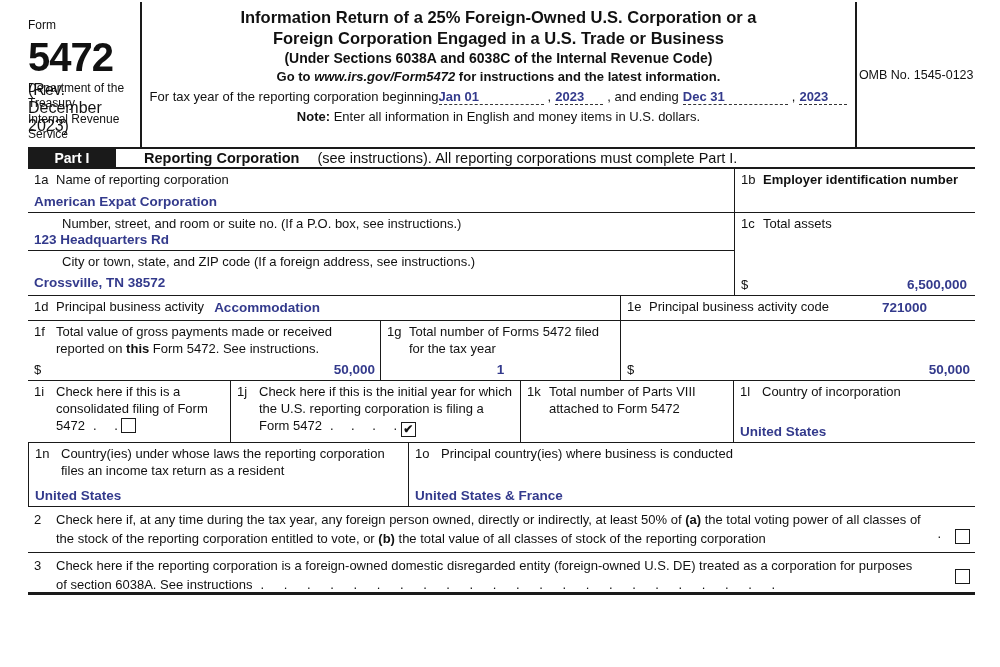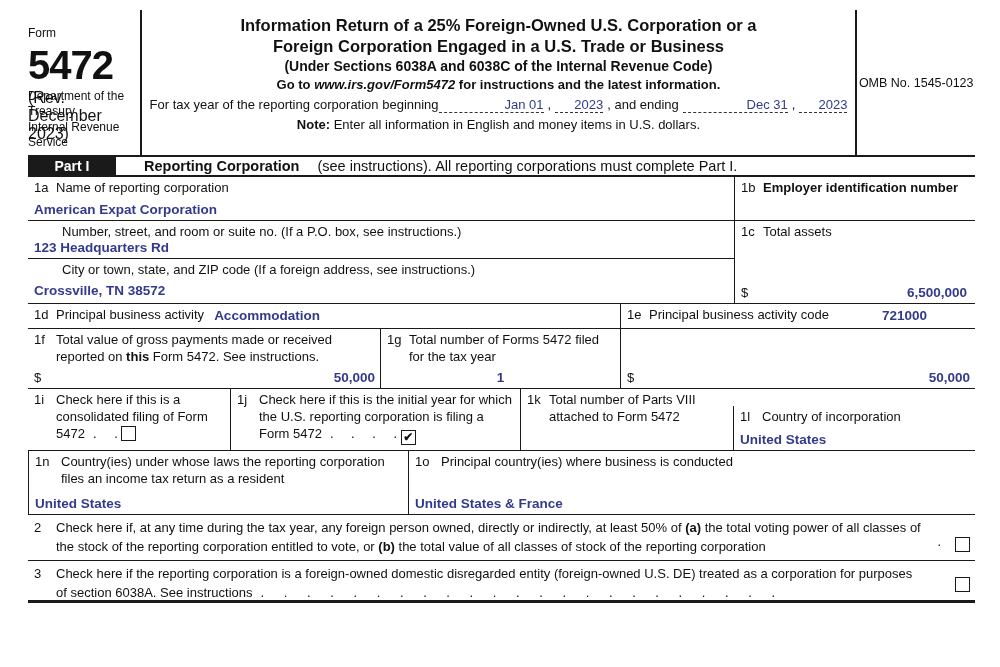--- a/index.html
+++ b/index.html
@@ -1,36 +1,36 @@
 <!DOCTYPE html>
 <html style="--accent: #333a8c;"><head>
 <meta charset="utf-8">
 <style>
   * { box-sizing: border-box; margin: 0; padding: 0; }
   html,body { width:1000px; height:667px; background:#fff; overflow:hidden;
     font-family:"Liberation Sans", sans-serif; color:#111; }
-  .sheet { position:absolute; left:28px; top:10px; width:947px; }
+  .sheet { position:absolute; left:28px; top:2px; width:947px; }
 
   
   .header { display:flex; height:145px; }
   .h-left { width:147px; position:relative; padding-top:16px; }
   .form-word { font-size:12px; vertical-align:6px; }
   .form-num { font-size:40px; font-weight:bold; letter-spacing:-1px; line-height:0.9; }
   .rev { font-size:16px; margin-top:6px; }
   .dept { position:absolute; bottom:4px; left:0; font-size:12px; line-height:1.3; }
   .h-mid { flex:1; border-left:2px solid #1a1a1a; border-right:2px solid #1a1a1a;
     padding:5px 8px 0 8px; text-align:center; }
   .title1,.title2 { font-size:16.5px; font-weight:bold; line-height:1.27; }
   .subtitle { font-size:14px; font-weight:bold; margin-top:1px; }
   .goto { font-size:13px; font-weight:bold; margin-top:3px; }
   .goto i { font-style:italic; }
   .taxyear { font-size:13px; margin-top:5px; text-align:left; display:flex;
     align-items:baseline; white-space:nowrap; }
-  .blank { font-weight:normal; color:var(--accent); border-bottom:1.5px dashed #333;
-    text-align:right; display:inline-block; }
+  .blank { font-weight:bold; color:var(--accent); border-bottom:1.5px dashed #333;
+    text-align:left; display:inline-block; }
   .blank.date { min-width:105px; }
   .blank.year { min-width:48px; }
   .ty-sep { margin:0 4px; }
   .note { font-size:13px; margin-top:4px; }
   .h-right { width:155px; display:flex; align-items:center; justify-content:center;
     font-size:12.5px; }
 
   
   .part-bar { display:flex; align-items:stretch; height:22px;
     border-top:2px solid #1a1a1a; border-bottom:2px solid #1a1a1a; }
@@ -218,21 +218,21 @@
           <span class="fnum">1j</span>
           <span class="ftext"><span>Check here if this is the initial year for which the U.S. reporting corporation is filing a Form 5472</span><span class="dots">. . . .</span> <span class="cb">✔</span></span>
         </div>
     </div>
     <div class="cell vline" style="width:213px;">
       <div class="fld">
           <span class="fnum">1k</span>
           <span class="ftext">Total number of Parts VIII attached to Form 5472</span>
         </div>
     </div>
-    <div class="cell vline" style="flex:1;margin-top:17px;">
+    <div class="cell vline" style="flex:1;">
       <div class="fld">
           <span class="fnum">1l</span>
           <span class="ftext">Country of incorporation</span>
         </div>
       <div class="val bottom-left">United States</div>
     </div>
   </div>
 
   <div class="row" style="height:64px;">
     <div class="cell vline" style="width:380px;">

